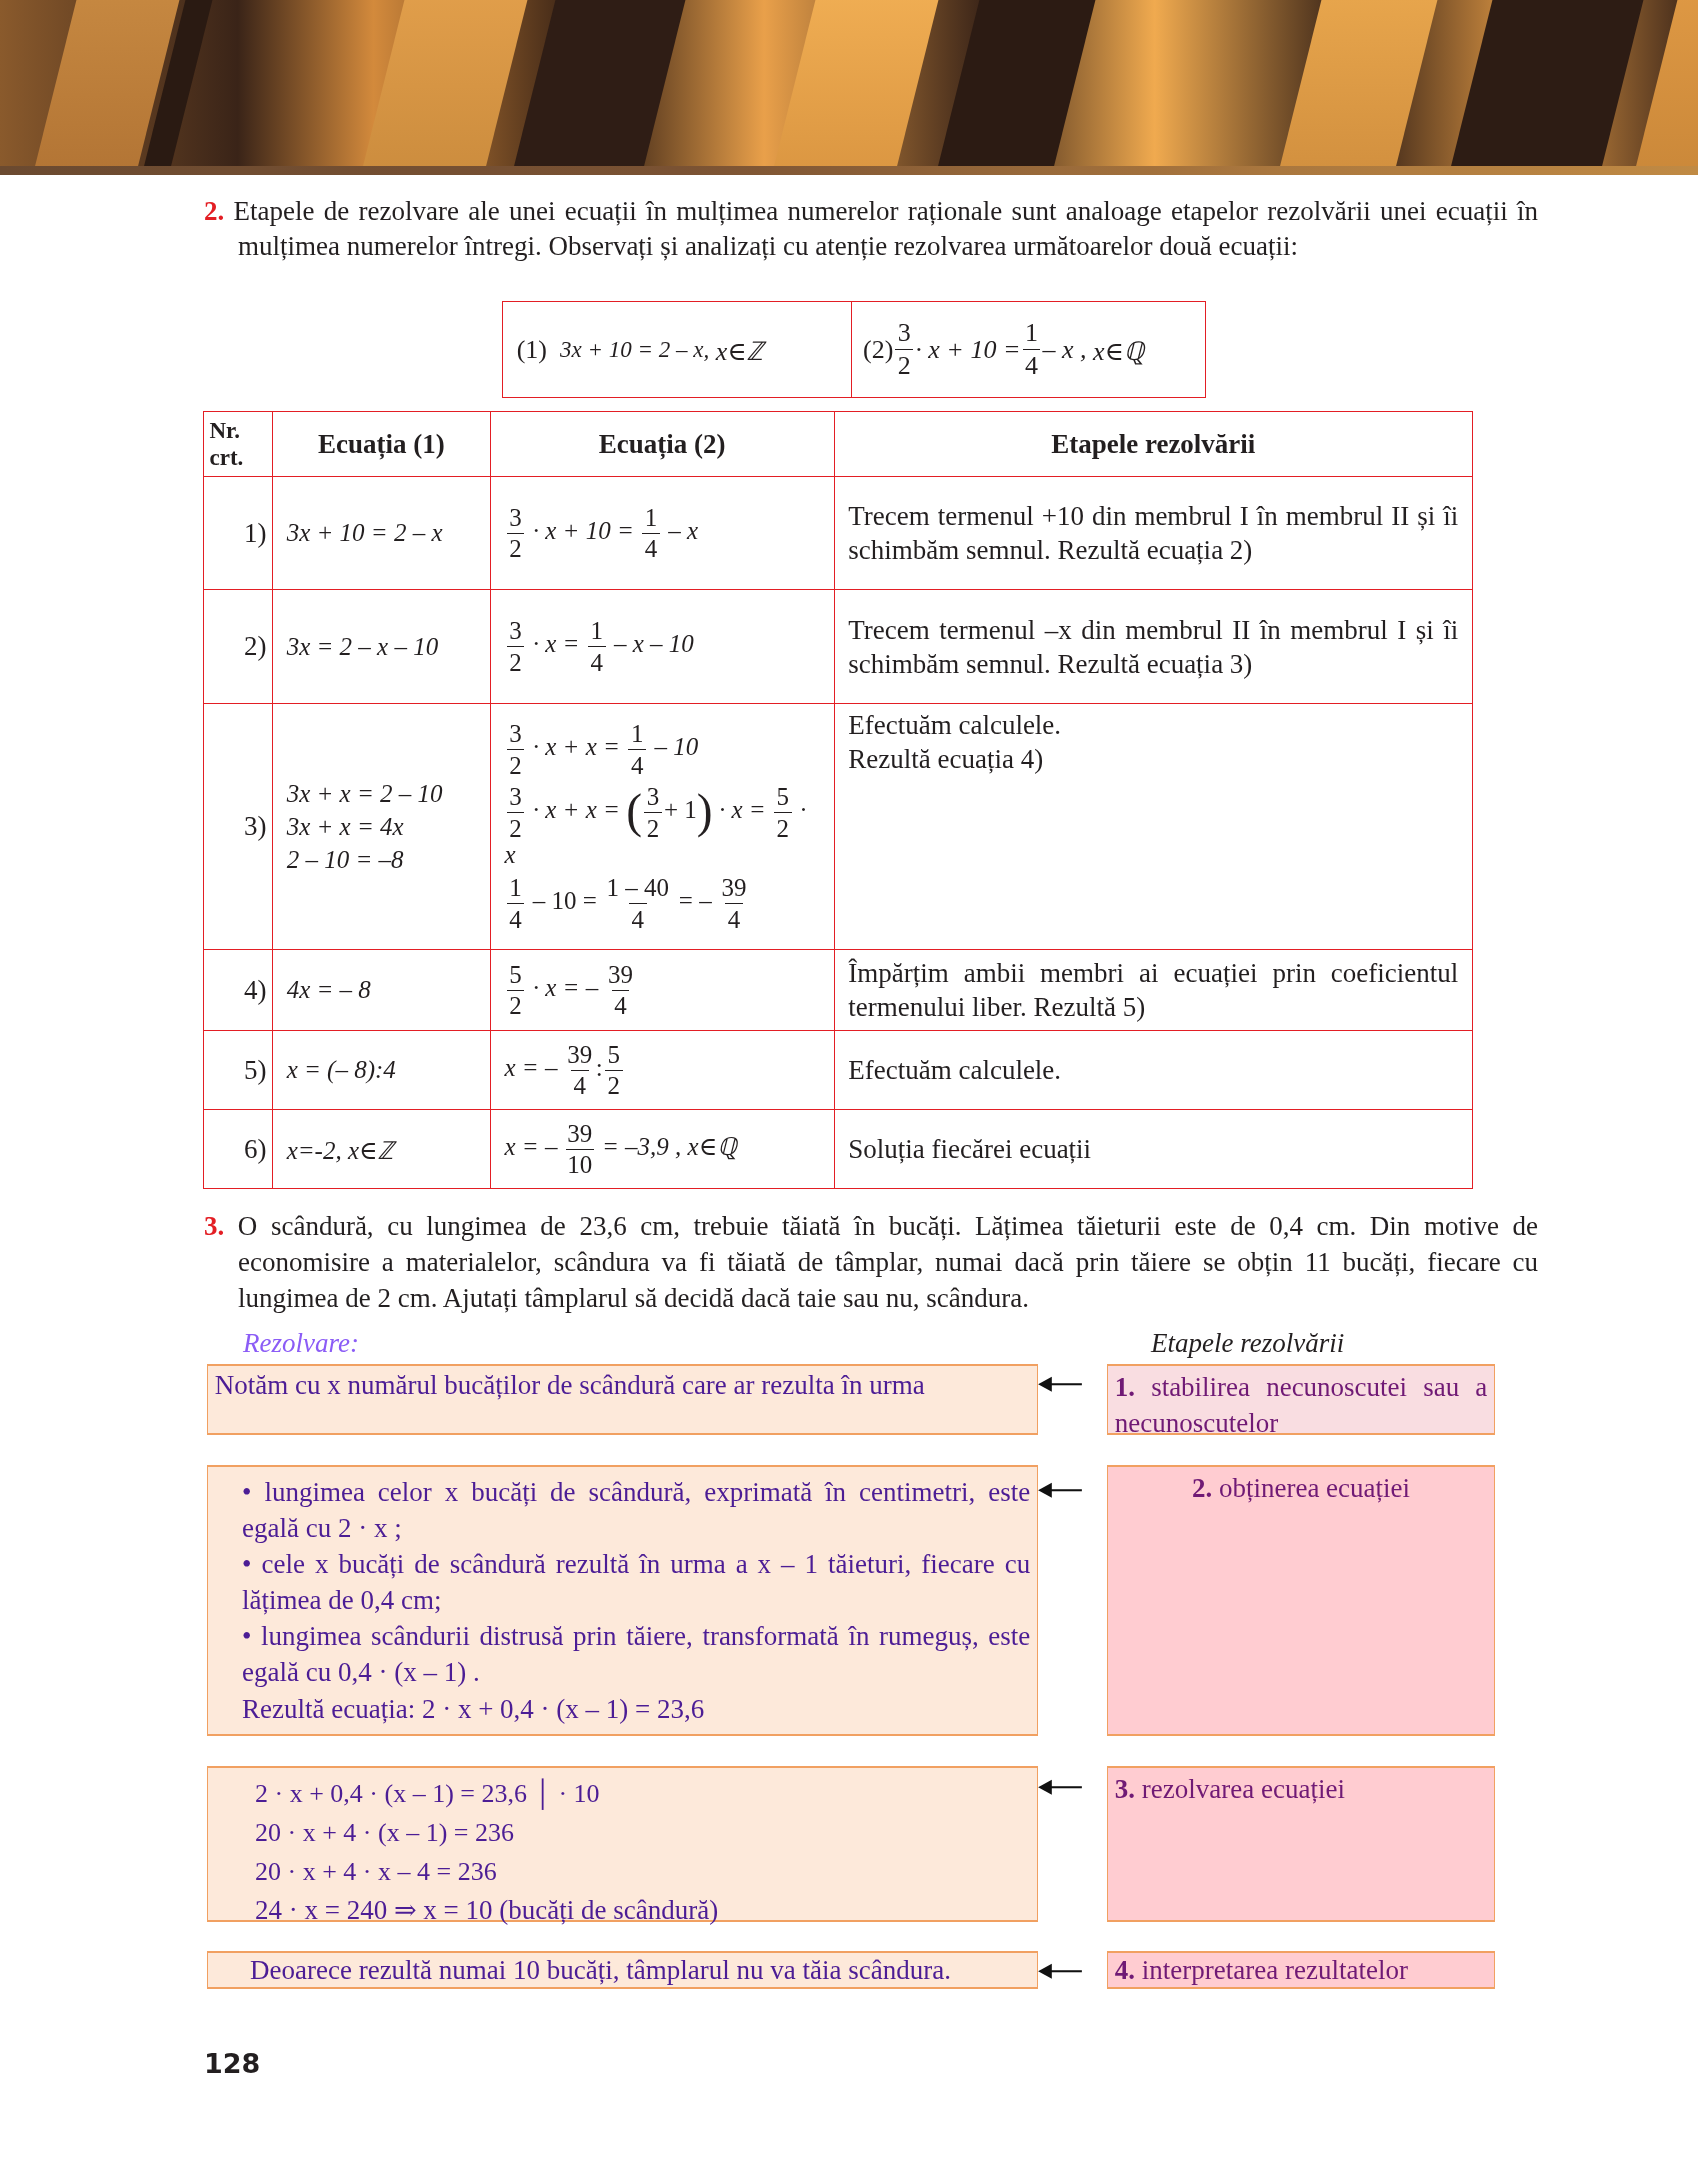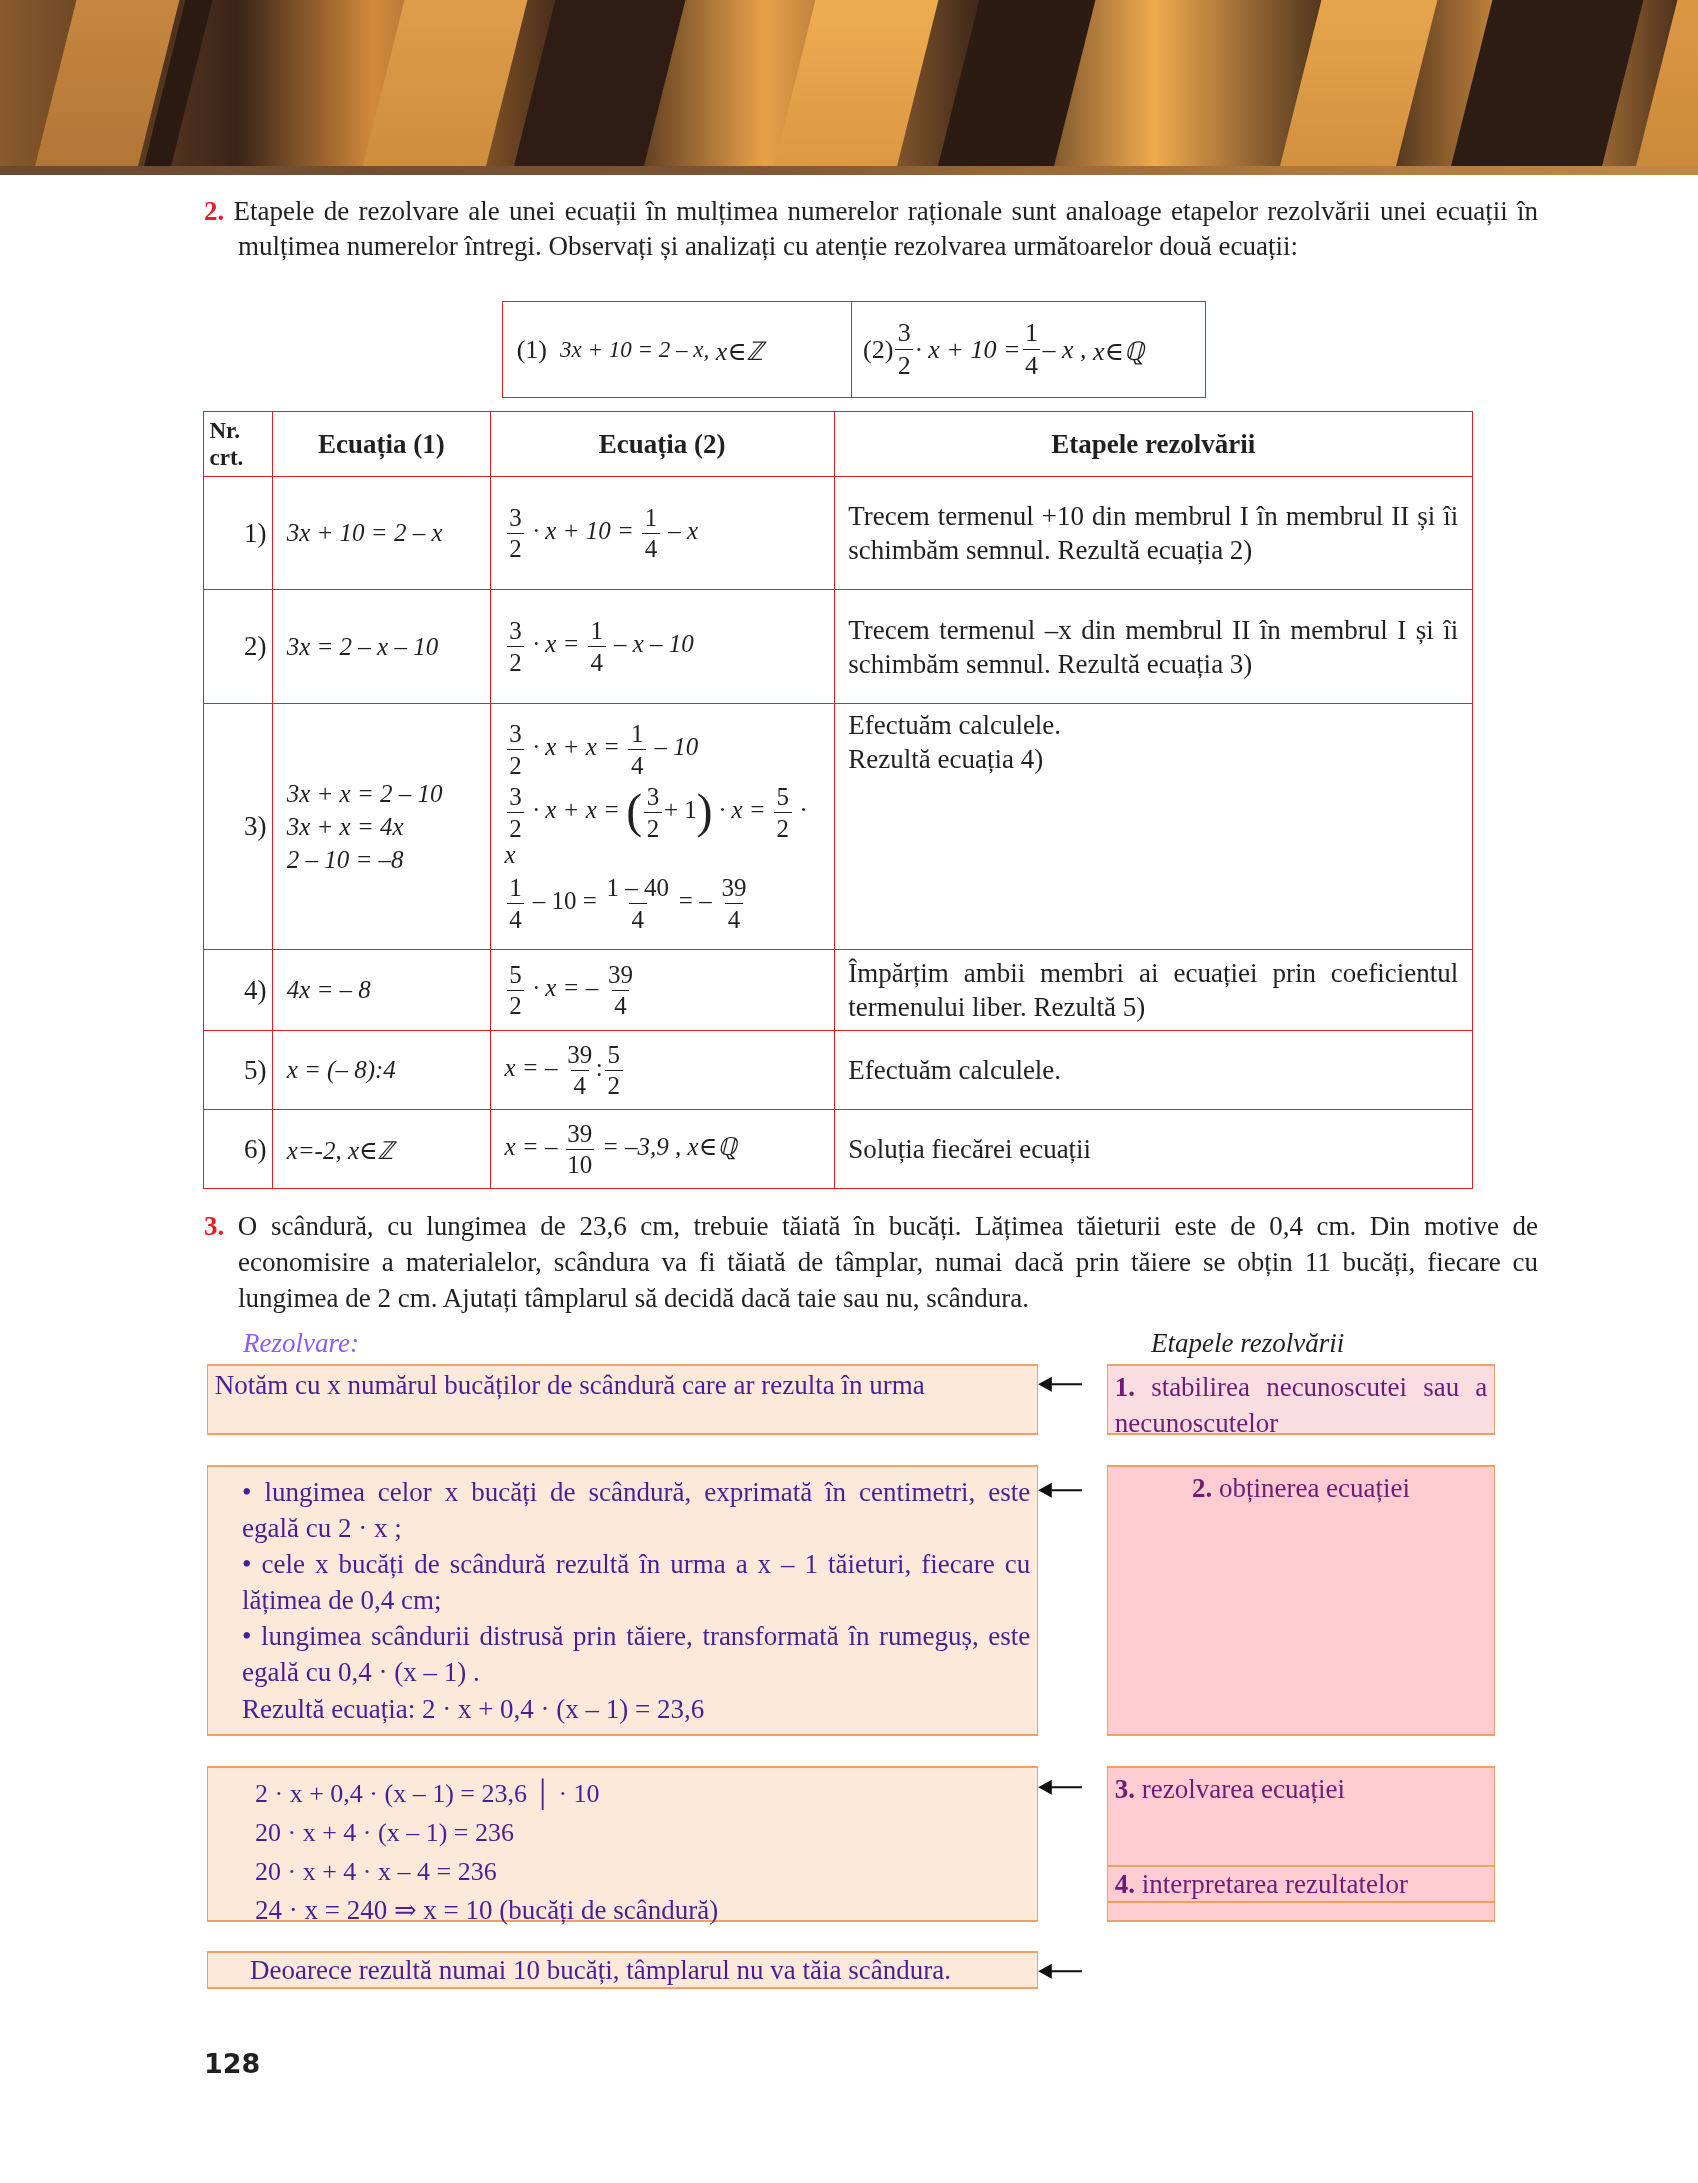--- a/index.html
+++ b/index.html
@@ -328,19 +328,19 @@
   <span>rezolvarea ecuației</span>
 </div>
 
 <div class="abs lbox" style="top:1951px; height:38px; padding:0 6.8px 0 42px; line-height:34px;">
   <div>Deoarece rezultă numai 10 bucăți, tâmplarul nu va tăia scândura.</div>
 </div>
 <svg class="abs arrow" style="top:1961px;" viewBox="0 0 64 30">
   <polygon points="0,15 20,4 20,26" fill="#111"></polygon>
     <line x1="18" y1="15" x2="64" y2="15" stroke="#111" stroke-width="3"></line>
 </svg>
-<div class="abs rbox" style="top:1865px; height:38px; padding-top:0; line-height:34px;">
+<div class="abs rbox" style="top:1951px; height:38px; padding-top:0; line-height:34px;">
   <span class="n">4.</span>
   <span>interpretarea rezultatelor</span>
 </div>
 
 <div class="abs pageno">128</div>
 
 
 </body></html>

